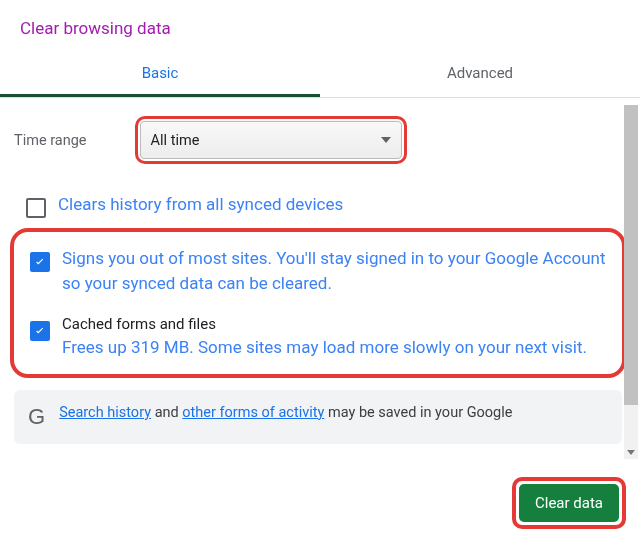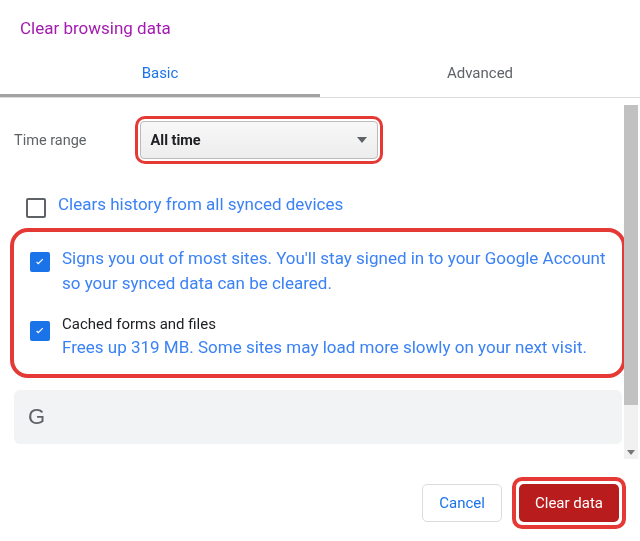--- a/index.html
+++ b/index.html
@@ -25,21 +25,21 @@
     flex: 1;
     text-align: center;
     padding: 14px 0 12px 0;
     font-size: 15px;
     color: #5f6368;
     cursor: pointer;
     border-bottom: 3px solid transparent;
   }
   .tab.active {
     color: #1a73e8;
-    border-bottom: 3px solid #a3a3a3;
+    border-bottom: 3px solid #14532d;
   }
   .content {
     position: relative;
     padding: 0 0 0 0;
   }
   .scroll-area {
     height: 358px;
     overflow-y: hidden;
     padding: 0 18px 0 14px;
     position: relative;
@@ -57,30 +57,29 @@
   }
   .select-highlight {
     border: 3px solid #e53935;
     border-radius: 10px;
     padding: 2px;
   }
   .select {
     display: flex;
     align-items: center;
     justify-content: space-between;
-    width: 238px;
+    width: 262px;
     height: 38px;
     padding: 0 10px;
     background: linear-gradient(#f8f8f8, #ededed);
     border: 1px solid #bbb;
     border-radius: 4px;
     cursor: pointer;
     font-size: 14.5px;
     color: #202124;
-    font-weight: bold;
   }
   .select .arrow {
     border-left: 5px solid transparent;
     border-right: 5px solid transparent;
     border-top: 6px solid #5f6368;
   }
   .items {
   }
   .item {
     display: flex;
@@ -171,21 +170,21 @@
     align-items: center;
     justify-content: center;
   }
   .btn-cancel {
     border: 1px solid #dadce0;
     background: #fff;
     color: #1a73e8;
   }
   .btn-primary {
     border: none;
-    background: #b91c1c;
+    background: #15803d;
     color: #fff;
   }
   .primary-highlight {
     border: 4px solid #e53935;
     border-radius: 10px;
     padding: 3px;
   }
   .scrollbar {
     position: absolute;
     right: 2px;
@@ -271,29 +270,31 @@
           </div>
           <div class="item-text">
             <div class="item-title">Cached forms and files</div>
             <div class="item-desc">Frees up 319 MB. Some sites may load more slowly on your next visit.</div>
           </div>
         </div>
       </div>
 
       <div class="notice">
         <span class="g-logo">G</span>
+        <div class="notice-text">
+          <a>Search history</a><span> and </span><a>other forms of activity</a><span> may be saved in your Google</span>
+        </div>
       </div>
 
     </div>
   </div>
 </div>
 
 <div class="scrollbar">
   <div class="thumb"></div>
   <div class="arrow-down"></div>
 </div>
 
 <div class="footer">
-  <div class="btn btn-cancel">Cancel</div>
   <div class="primary-highlight">
     <div class="btn btn-primary">Clear data</div>
   </div>
 </div>
 
 </body></html>

